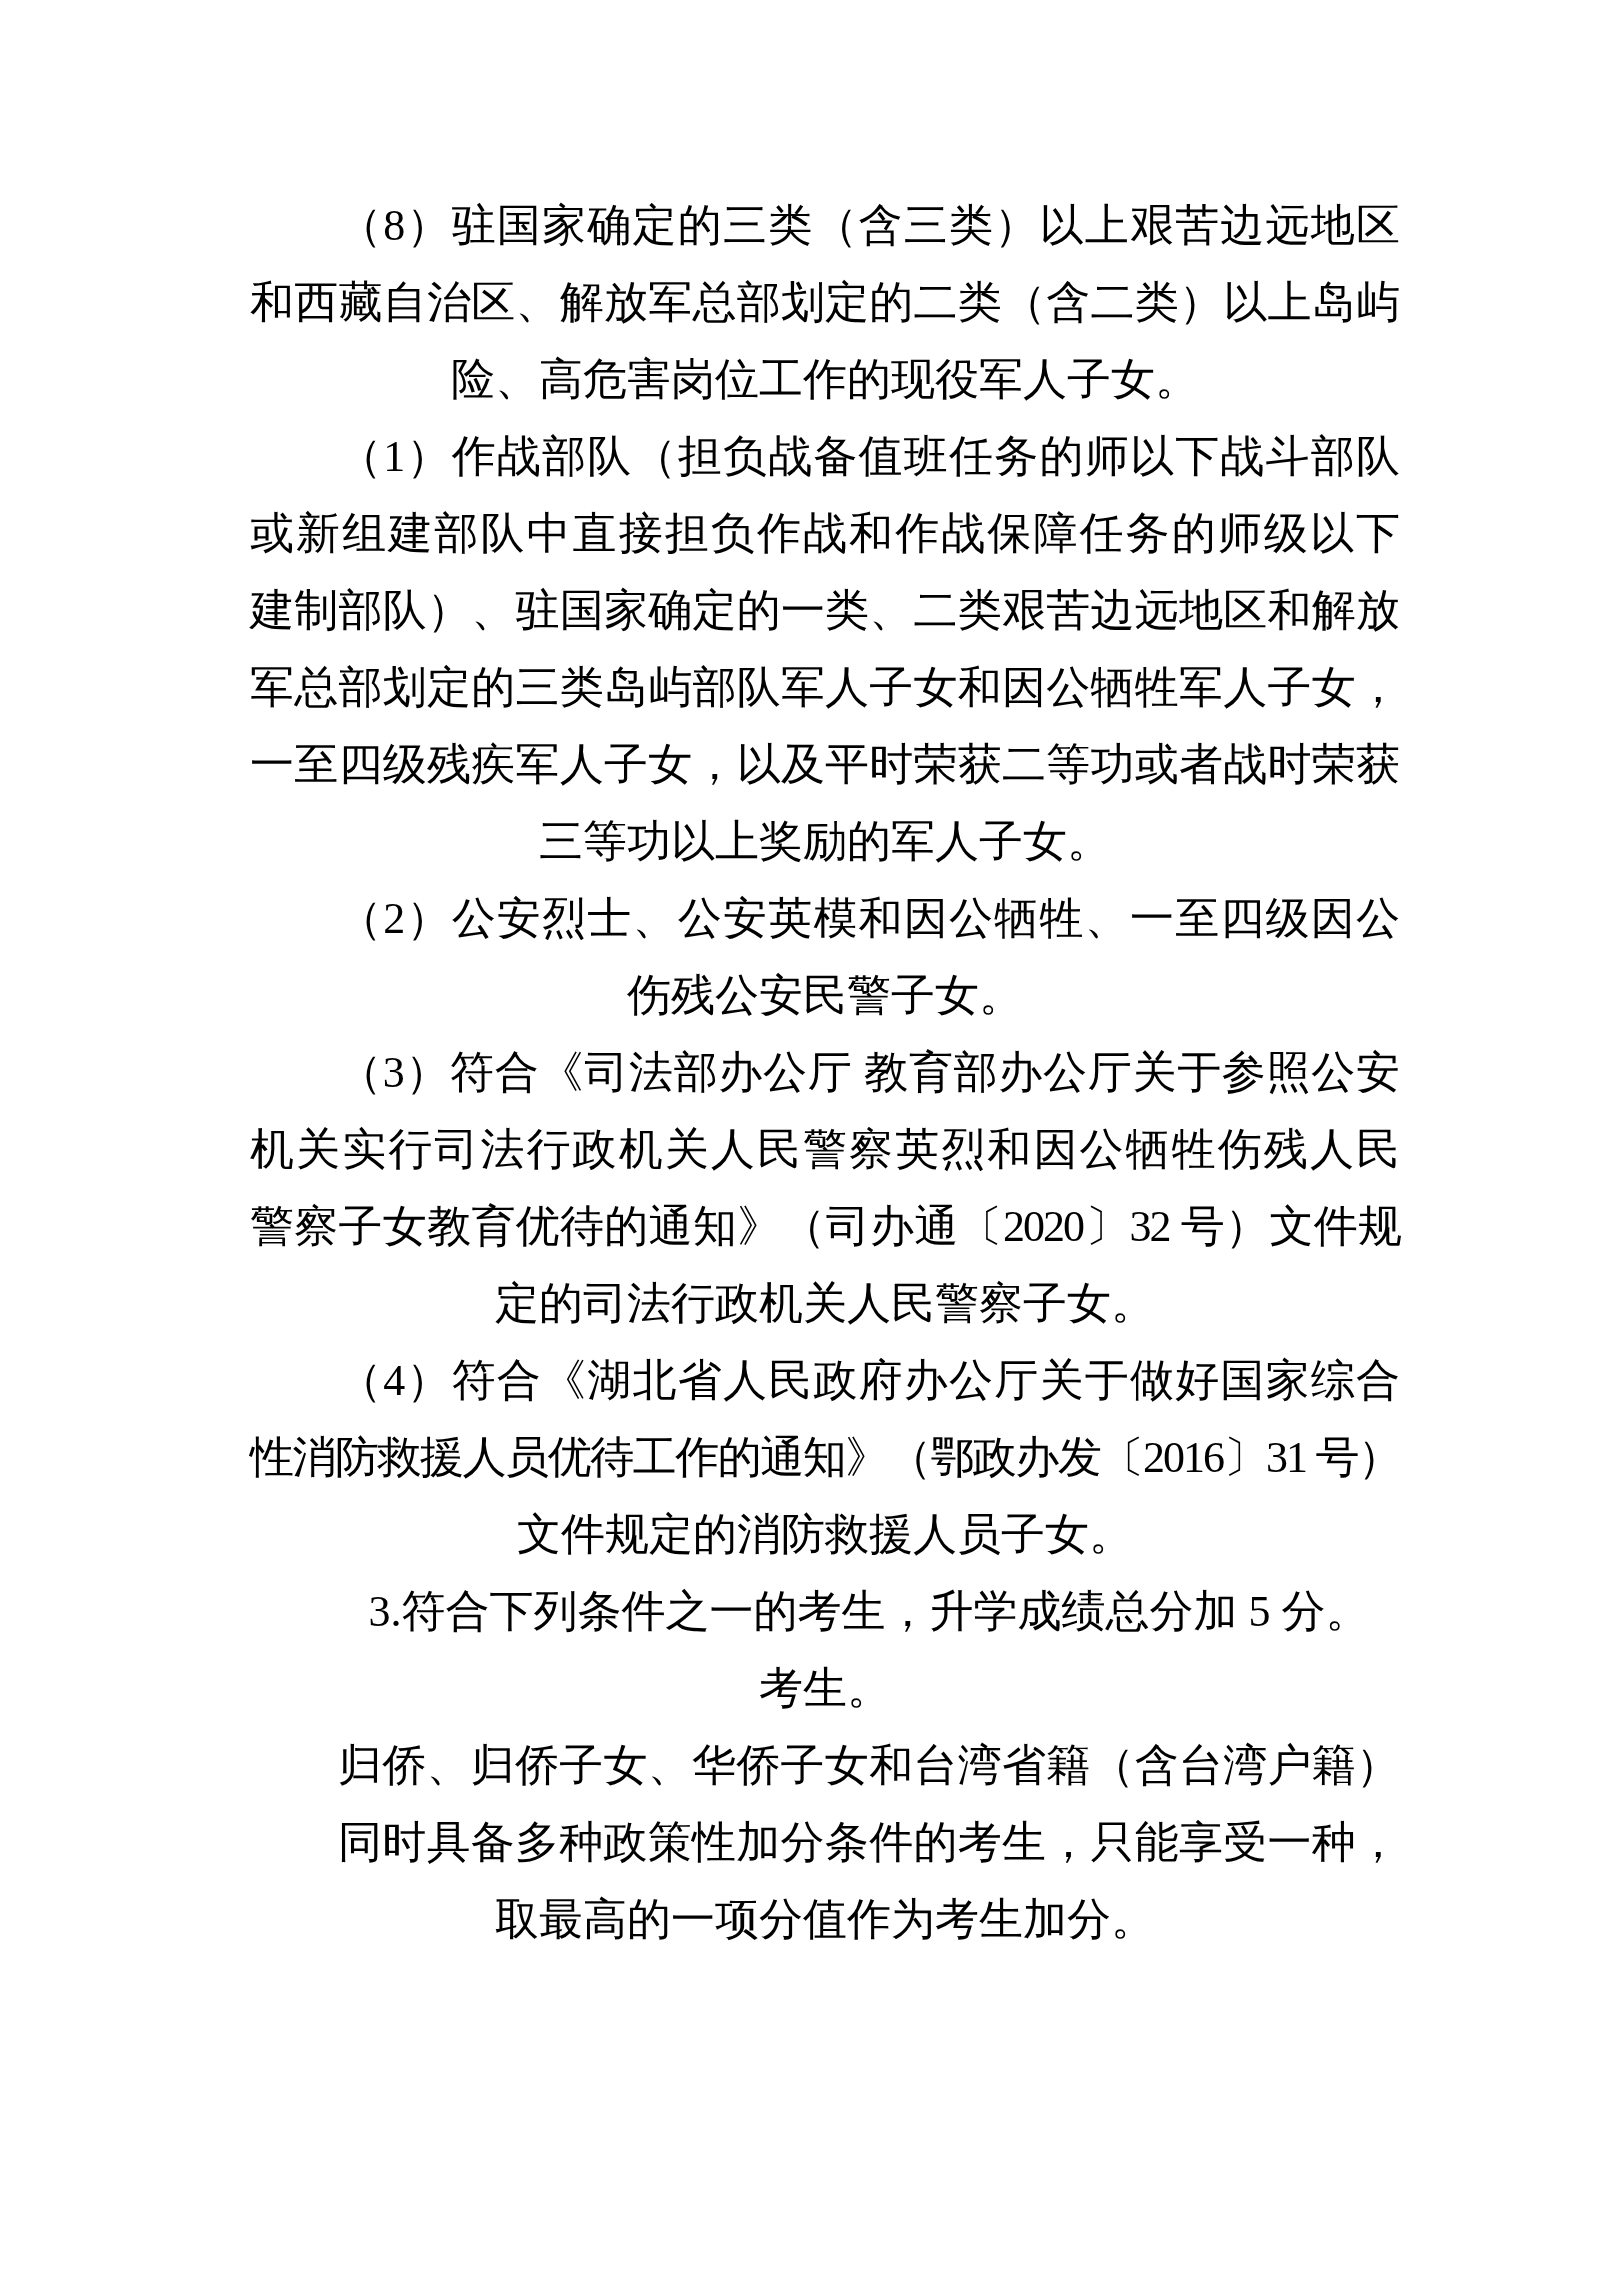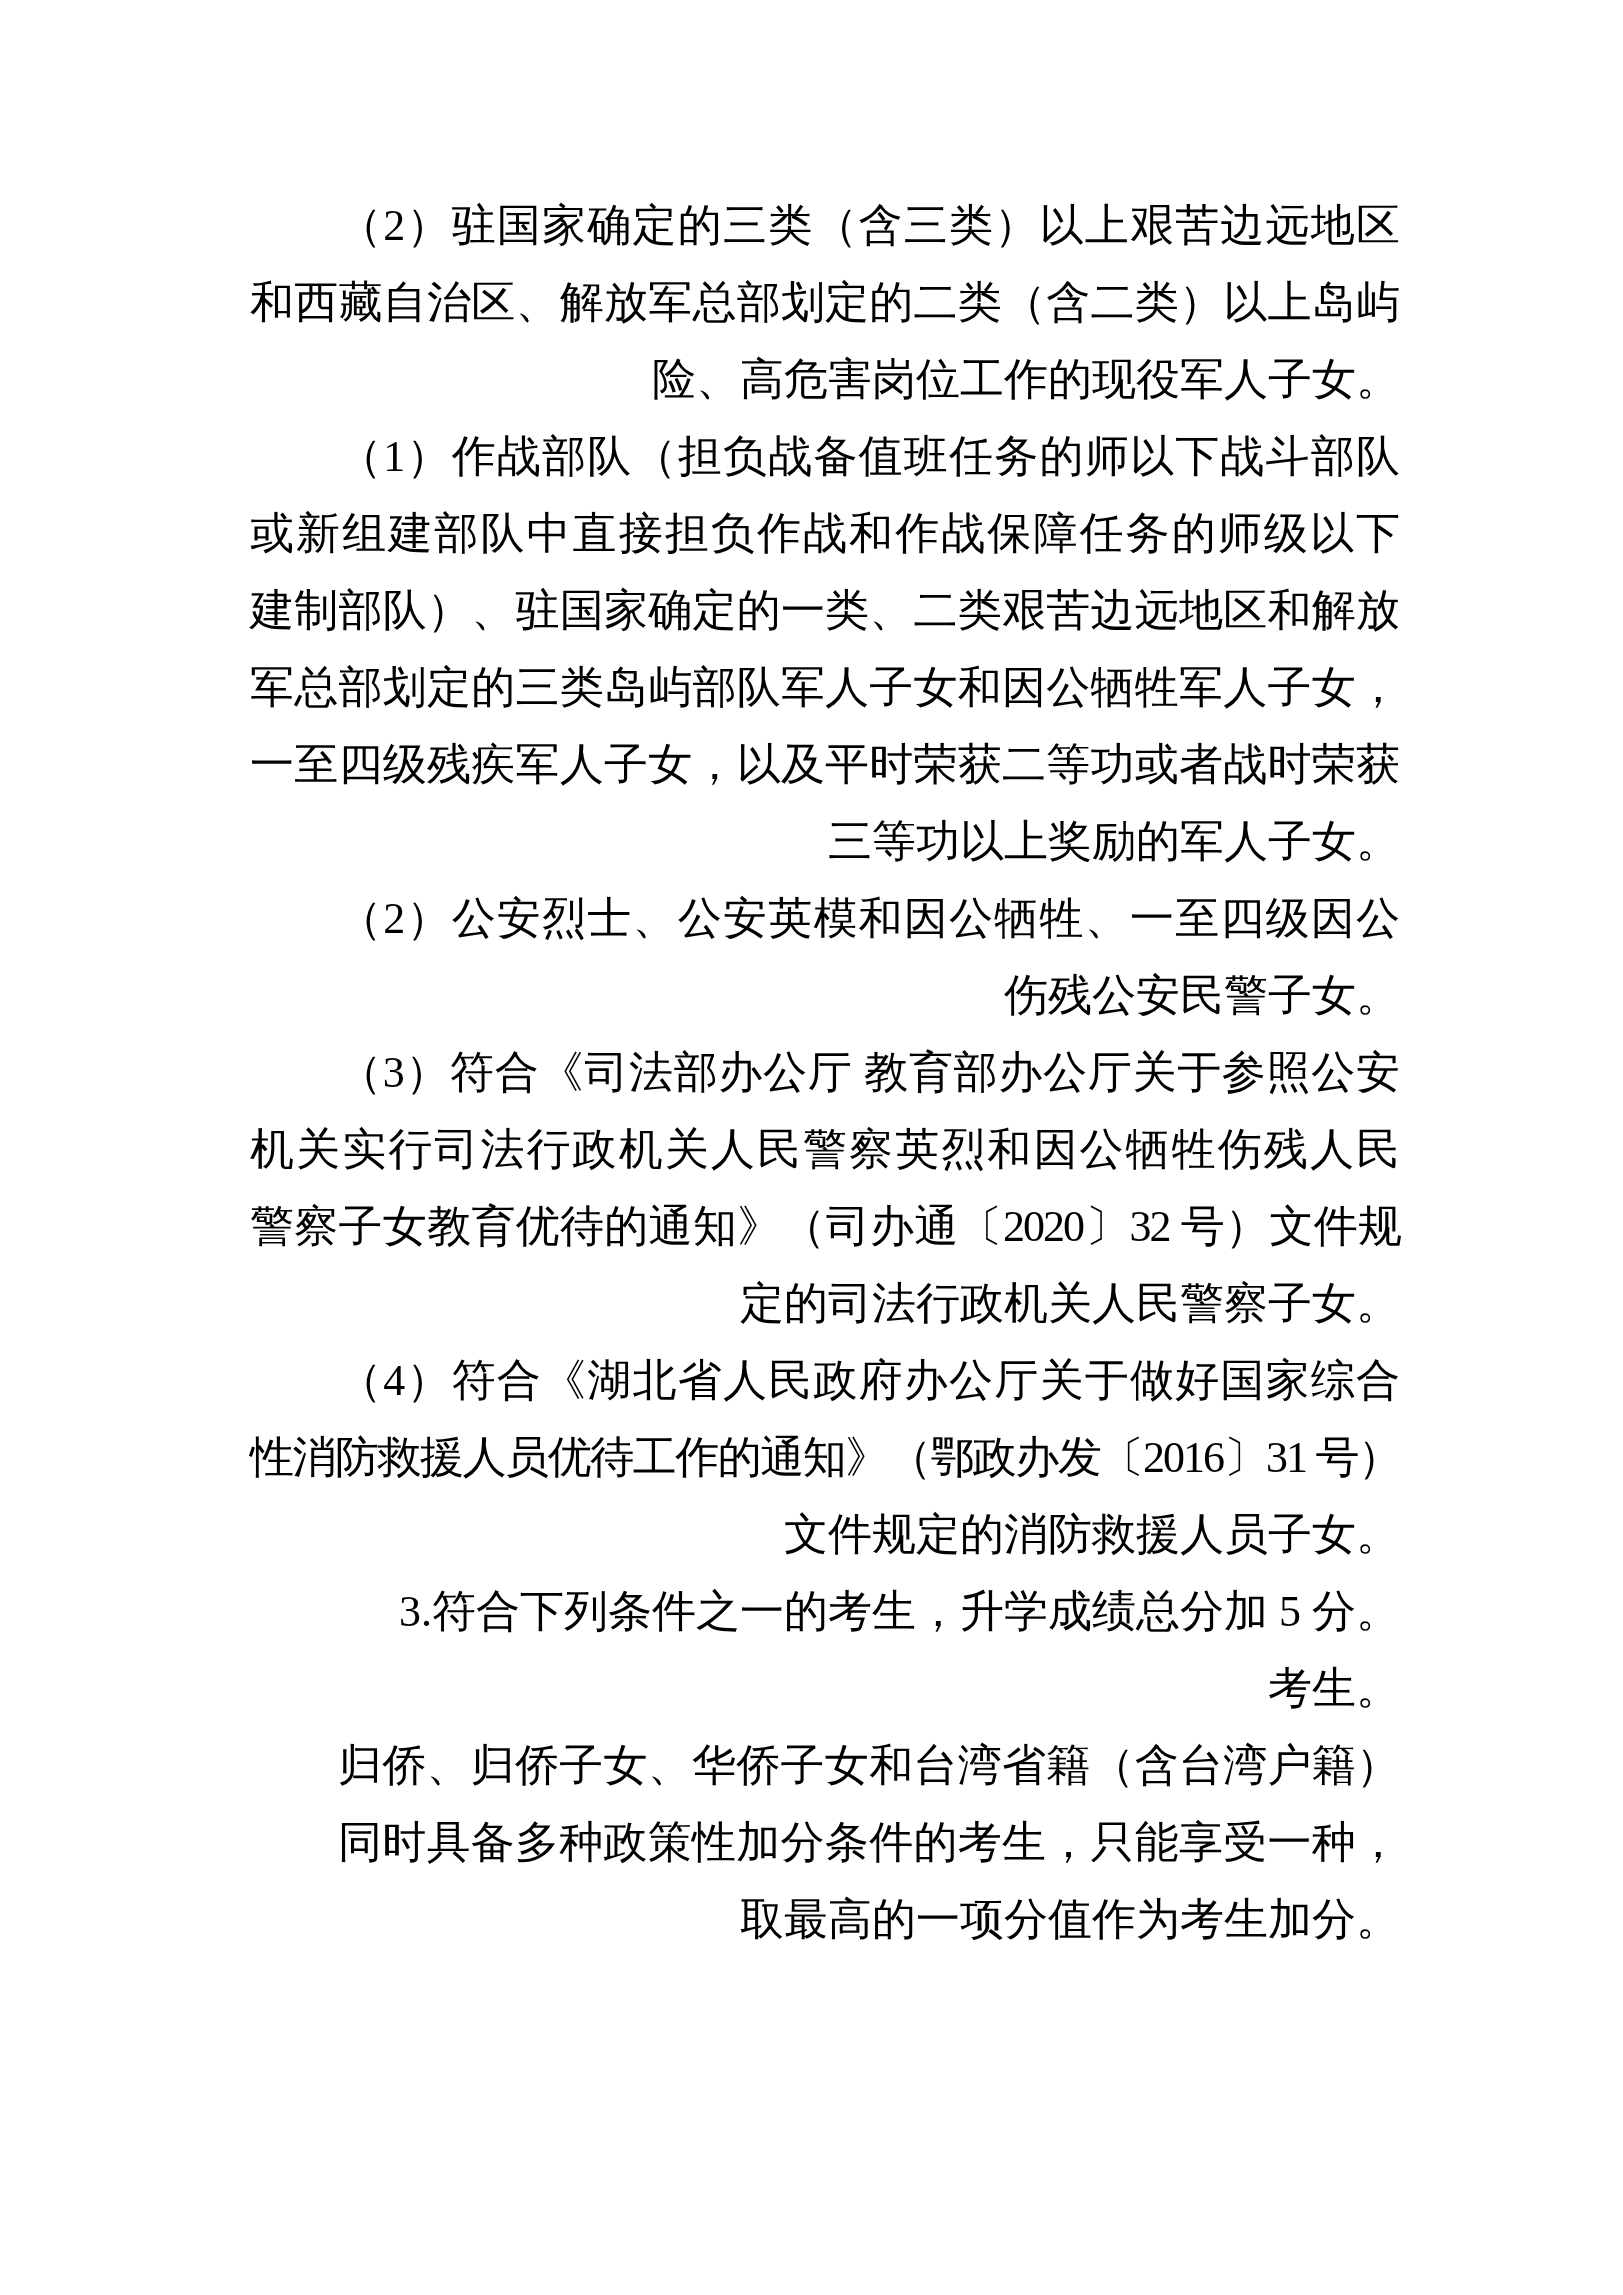--- a/index.html
+++ b/index.html
@@ -19,38 +19,38 @@
   .content {
     position:absolute;
     left:250px; top:187px;
     width:1150px;
     color:var(--fg);
     font-size:44px;
     line-height:77px;
   }
   .line {
     height:77px;
-    text-align:right;
+    text-align:center;
   }
   
   .j {
     text-align:justify;
     text-align-last:justify;
   }
   
   .ind { text-indent:88px; }
   
   .tight { letter-spacing:-2px; }
 </style>
 </head>
 <body>
 
 <div class="page">
   <div class="content">
-    <div class="line ind j">（2）驻国家确定的三类（含三类）以上艰苦边远地区</div>
+    <div class="line ind j">（8）驻国家确定的三类（含三类）以上艰苦边远地区</div>
     <div class="line j">和西藏自治区、解放军总部划定的二类（含二类）以上岛屿</div>
     <div class="line">险、高危害岗位工作的现役军人子女。</div>
     <div class="line ind j">（1）作战部队（担负战备值班任务的师以下战斗部队</div>
     <div class="line j">或新组建部队中直接担负作战和作战保障任务的师级以下</div>
     <div class="line j">建制部队）、驻国家确定的一类、二类艰苦边远地区和解放</div>
     <div class="line j">军总部划定的三类岛屿部队军人子女和因公牺牲军人子女，</div>
     <div class="line j">一至四级残疾军人子女，以及平时荣获二等功或者战时荣获</div>
     <div class="line">三等功以上奖励的军人子女。</div>
     <div class="line ind j">（2）公安烈士、公安英模和因公牺牲、一至四级因公</div>
     <div class="line">伤残公安民警子女。</div>

